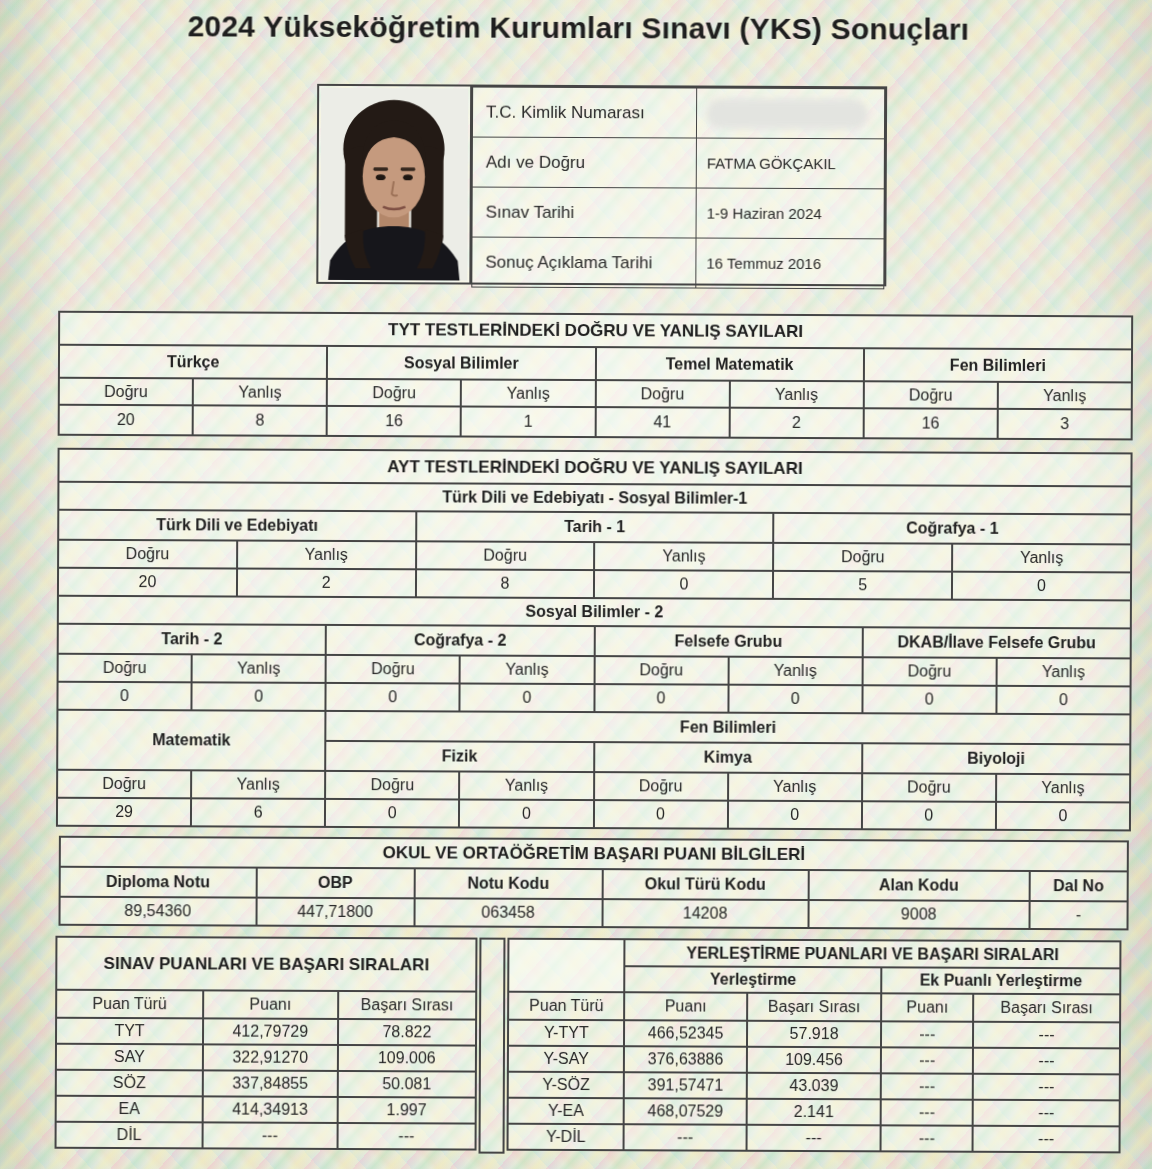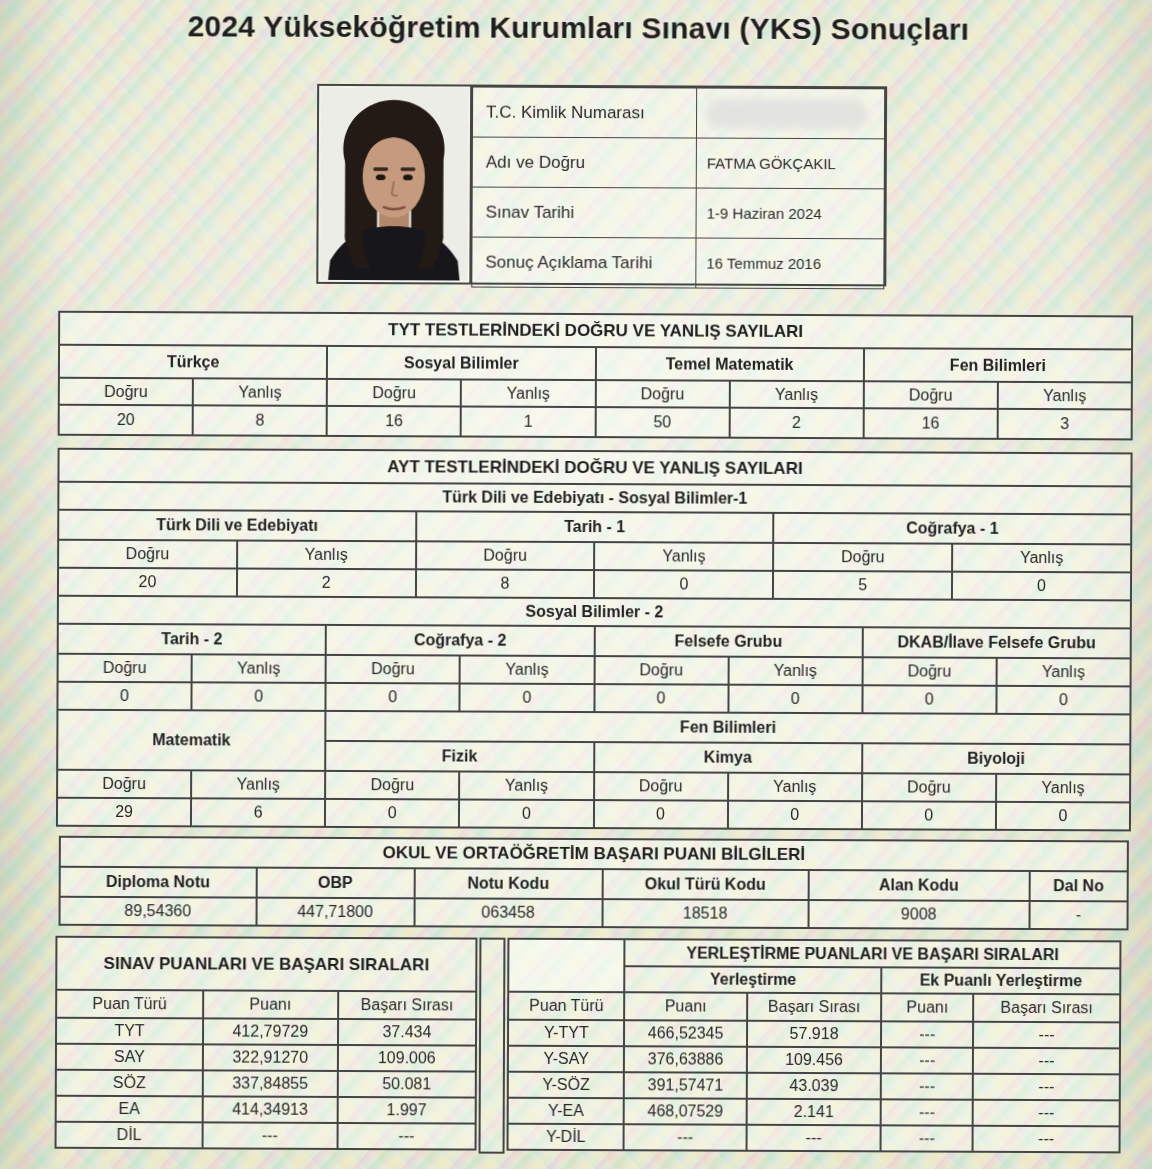--- a/index.html
+++ b/index.html
@@ -130,21 +130,21 @@
         <td>Doğru</td>
             <td>Yanlış</td>
         <td>Doğru</td>
             <td>Yanlış</td>
       </tr>
       <tr class="h30">
         <td>20</td>
             <td>8</td>
         <td>16</td>
             <td>1</td>
-        <td>50</td>
+        <td>41</td>
             <td>2</td>
         <td>16</td>
             <td>3</td>
       </tr>
     </tbody>
       </table>
   </div>
 
   <div class="ayt-wrap">
     <table class="grid">
@@ -274,21 +274,21 @@
         <th class="grp">OBP</th>
         <th class="grp">Notu Kodu</th>
         <th class="grp">Okul Türü Kodu</th>
         <th class="grp">Alan Kodu</th>
         <th class="grp">Dal No</th>
       </tr>
       <tr class="h28">
         <td>89,54360</td>
         <td>447,71800</td>
         <td>063458</td>
-        <td>18518</td>
+        <td>14208</td>
         <td>9008</td>
         <td>-</td>
       </tr>
     </tbody>
       </table>
   </div>
 
   <div class="scores-wrap">
     <div class="scores-left">
       <table class="grid">
@@ -302,21 +302,21 @@
               <th class="ttl h53" colspan="3" style="height:51px">SINAV PUANLARI VE BAŞARI SIRALARI</th>
             </tr>
         <tr class="h28">
           <td>Puan Türü</td>
           <td>Puanı</td>
           <td>Başarı Sırası</td>
         </tr>
         <tr class="h26">
           <td>TYT</td>
           <td>412,79729</td>
-          <td>37.434</td>
+          <td>78.822</td>
         </tr>
         <tr class="h26">
           <td>SAY</td>
           <td>322,91270</td>
           <td>109.006</td>
         </tr>
         <tr class="h26">
           <td>SÖZ</td>
           <td>337,84855</td>
           <td>50.081</td>

